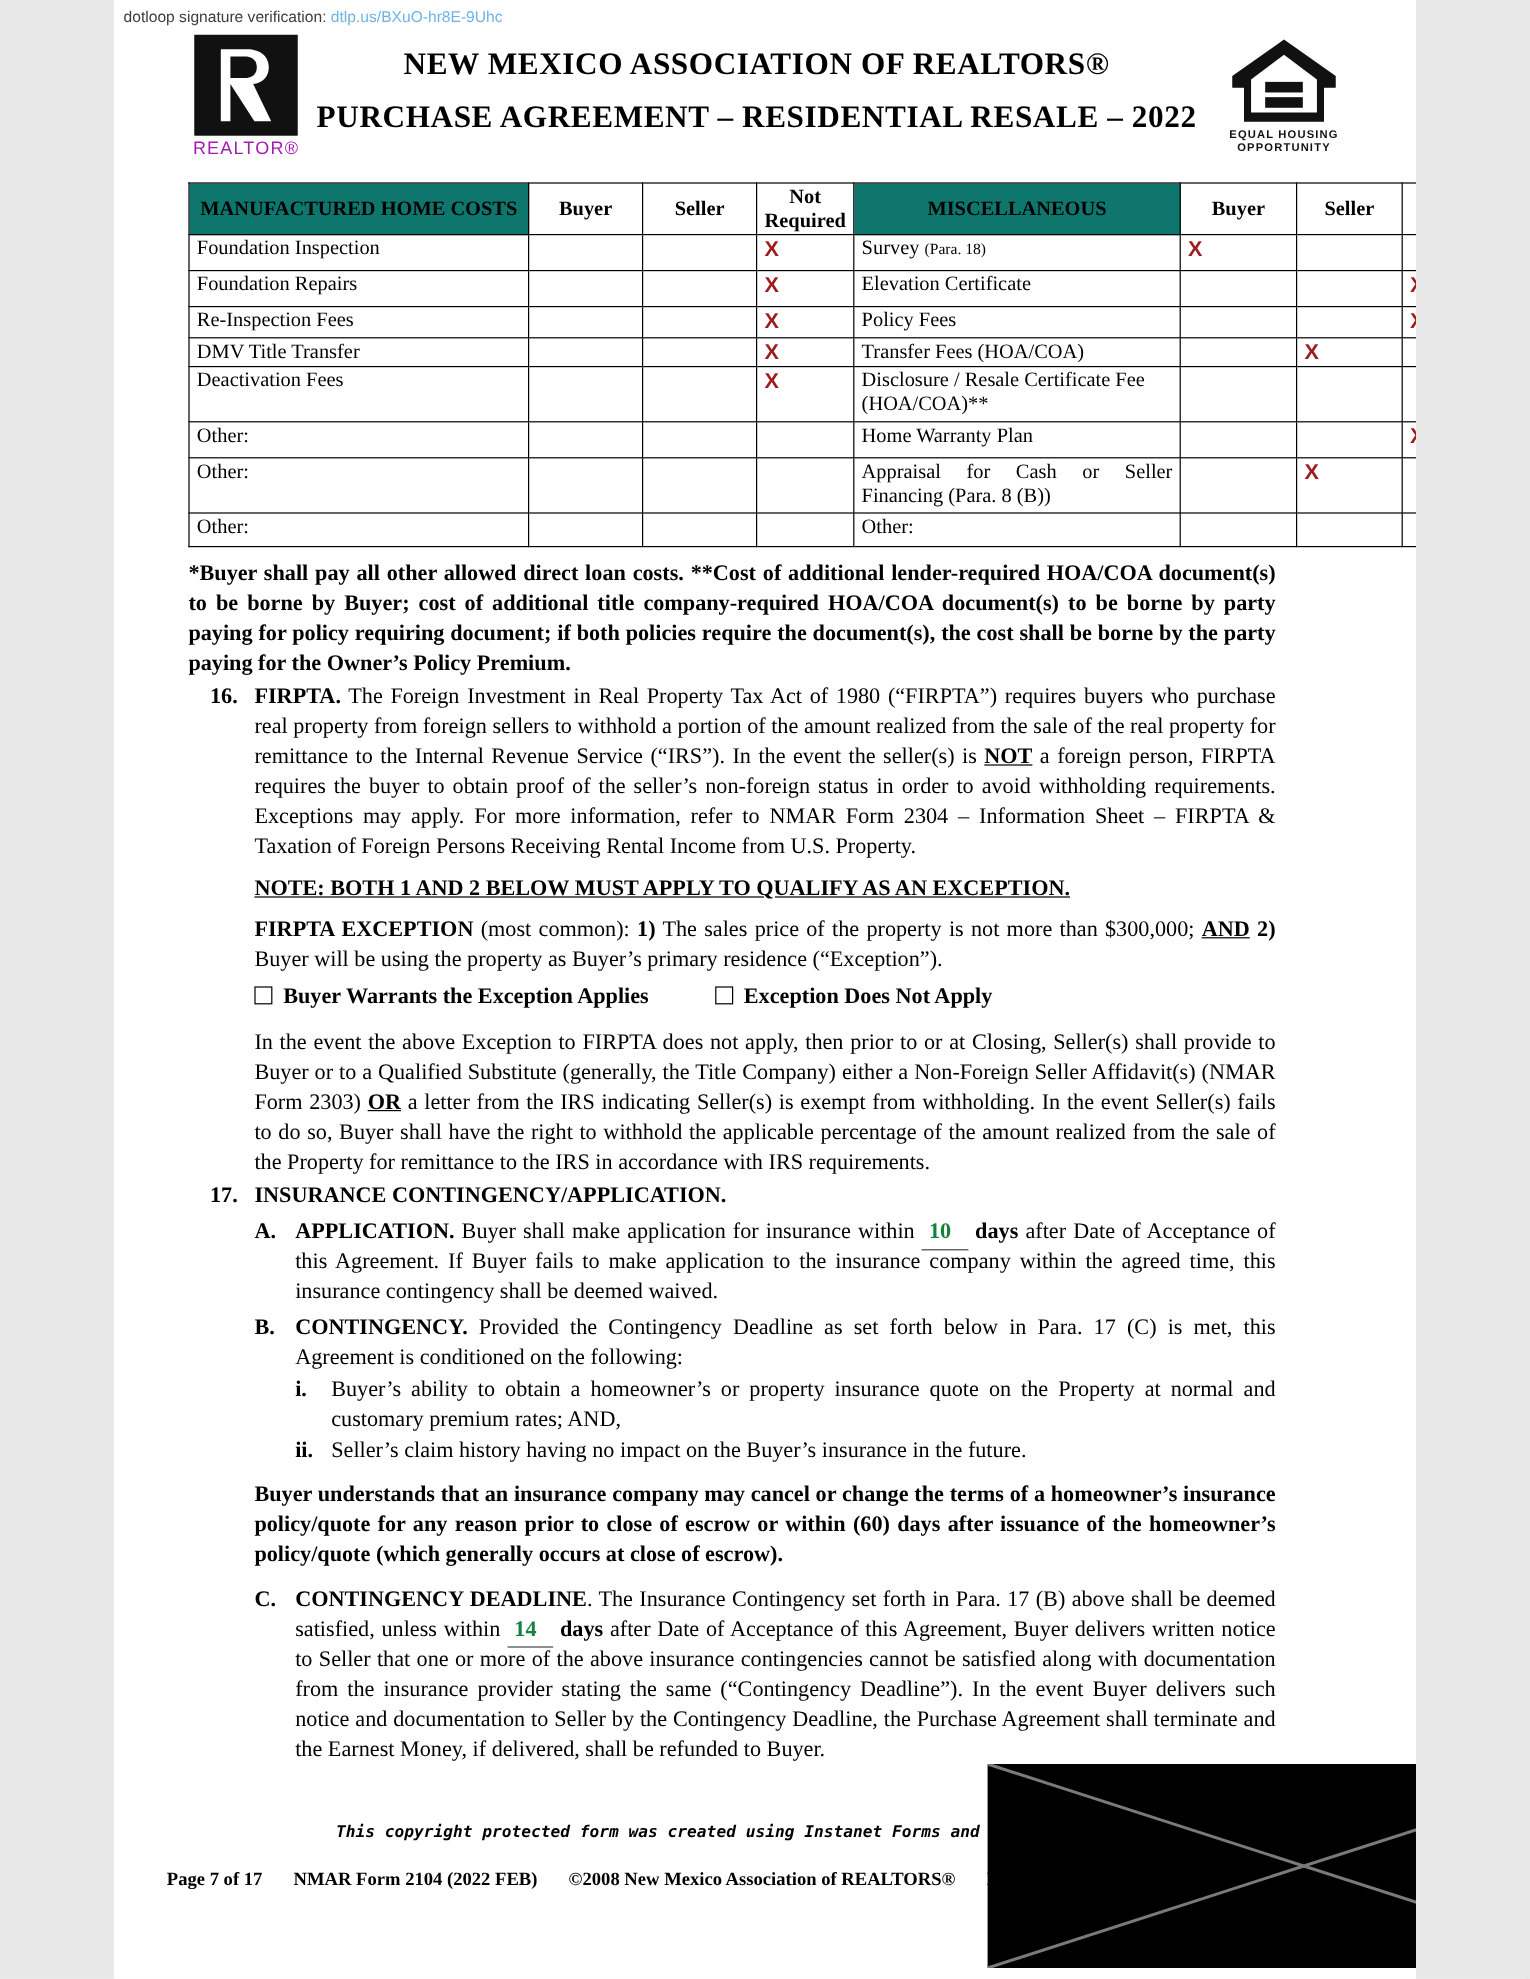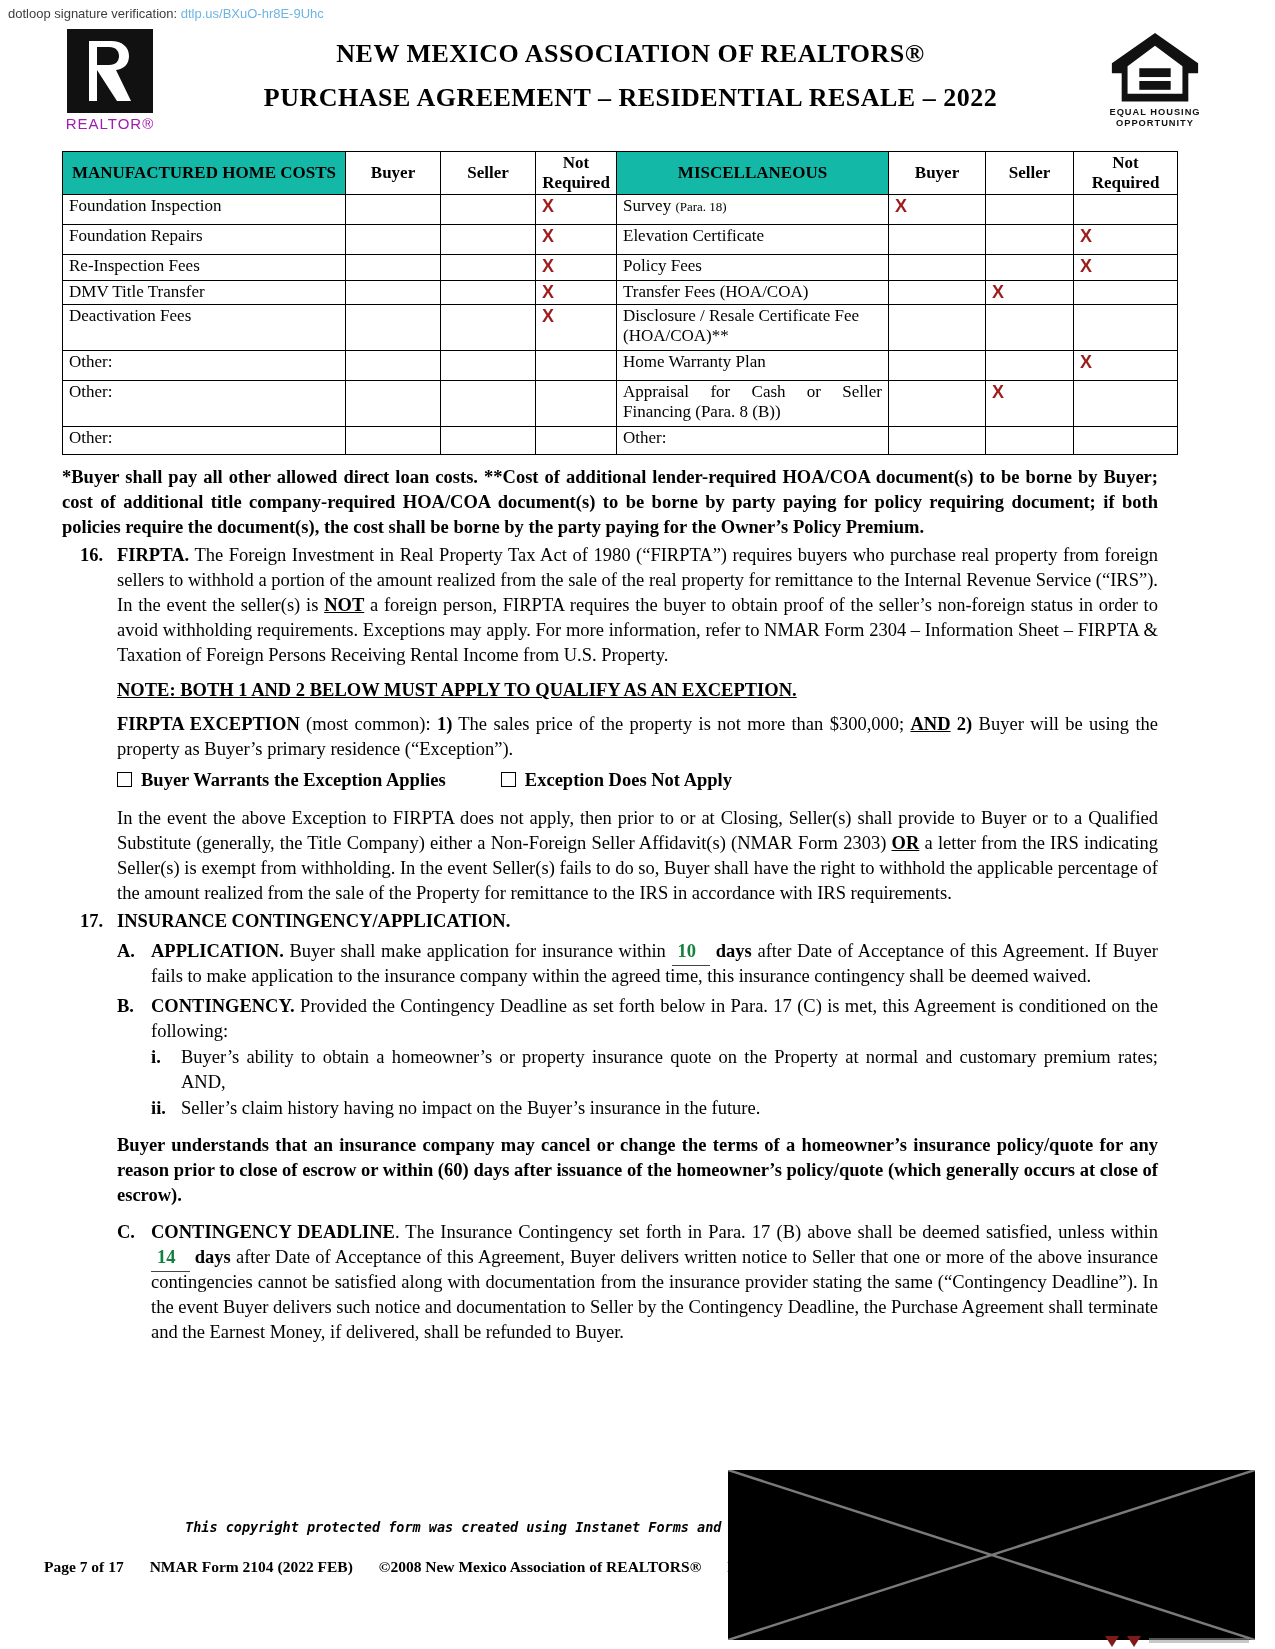--- a/index.html
+++ b/index.html
@@ -1,43 +1,43 @@
 <!DOCTYPE html>
 <html><head>
 <meta charset="utf-8">
 <style>
   * { margin:0; padding:0; box-sizing:border-box; }
   body { background:#e8e8e8; }
   .page {
-    position:relative; width:1275px; height:1649px; margin:0 auto;
+    position:relative; width:1085px; height:1649px; margin:0 auto;
     background:#ffffff; overflow:hidden; color:#000;
     font-family:"Liberation Serif", serif;
   }
   
   .meta { font-family:"Liberation Sans", sans-serif; }
   .verify-line { padding:6px 0 0 8px; font-size:13px; color:#3d3d3d; }
   .verify-line a { color:#6db4e4; text-decoration:none; }
   .envelope-line { padding:1px 0 0 30px; font-size:15.5px; color:#1a1a1a; }
 
   
   .header-row { display:flex; align-items:flex-start; margin:8px 60px 0 64px; }
   .realtor-logo { width:92px; text-align:center; }
   .realtor-logo .block { width:86px; height:84px; background:#111; margin:0 auto; display:flex; align-items:center; justify-content:center; }
   .realtor-logo .block svg { display:block; }
   .realtor-logo .wordmark { font-family:"Liberation Sans", sans-serif; font-size:15px; letter-spacing:1px; color:#a21caf; margin-top:2px; }
   .titles { flex:1; text-align:center; padding-top:10px; }
   .title-1 { font-size:26px; font-weight:bold; letter-spacing:.5px; }
   .title-2 { font-size:26px; font-weight:bold; letter-spacing:.5px; margin-top:14px; }
-  .eho { width:110px; text-align:left; padding-top:2px; }
+  .eho { width:110px; text-align:right; padding-top:2px; }
 
   
   table.costs { border-collapse:collapse; margin:18px 0 0 62px; width:1115px; table-layout:fixed; font-size:17px; }
   table.costs td, table.costs th { border:1.5px solid #000; padding:1px 6px; vertical-align:top; text-align:left; }
   table.costs th { font-weight:bold; text-align:center; vertical-align:middle; }
-  th.label-hd { background:#14b8a6; text-align:left; font-size:17px; }
+  th.label-hd { background:#0f766e; text-align:left; font-size:17px; }
   td.mark-cell { text-align:center; vertical-align:middle; }
   .mark { font-family:"Liberation Sans", sans-serif; font-weight:bold; font-size:18px; color:#9e1c1c; }
   .small-paren { font-size:13px; }
 
   
   .text-area { margin:10px 117px 0 62px; font-size:18.5px; line-height:25px; text-align:justify; }
   .footnote { font-weight:bold; margin-top:10px; }
   .item { display:flex; margin-top:3px; }
   .item > .inum { width:55px; padding-left:18px; font-weight:bold; flex:0 0 55px; }
   .item > .ibody { flex:1; }

